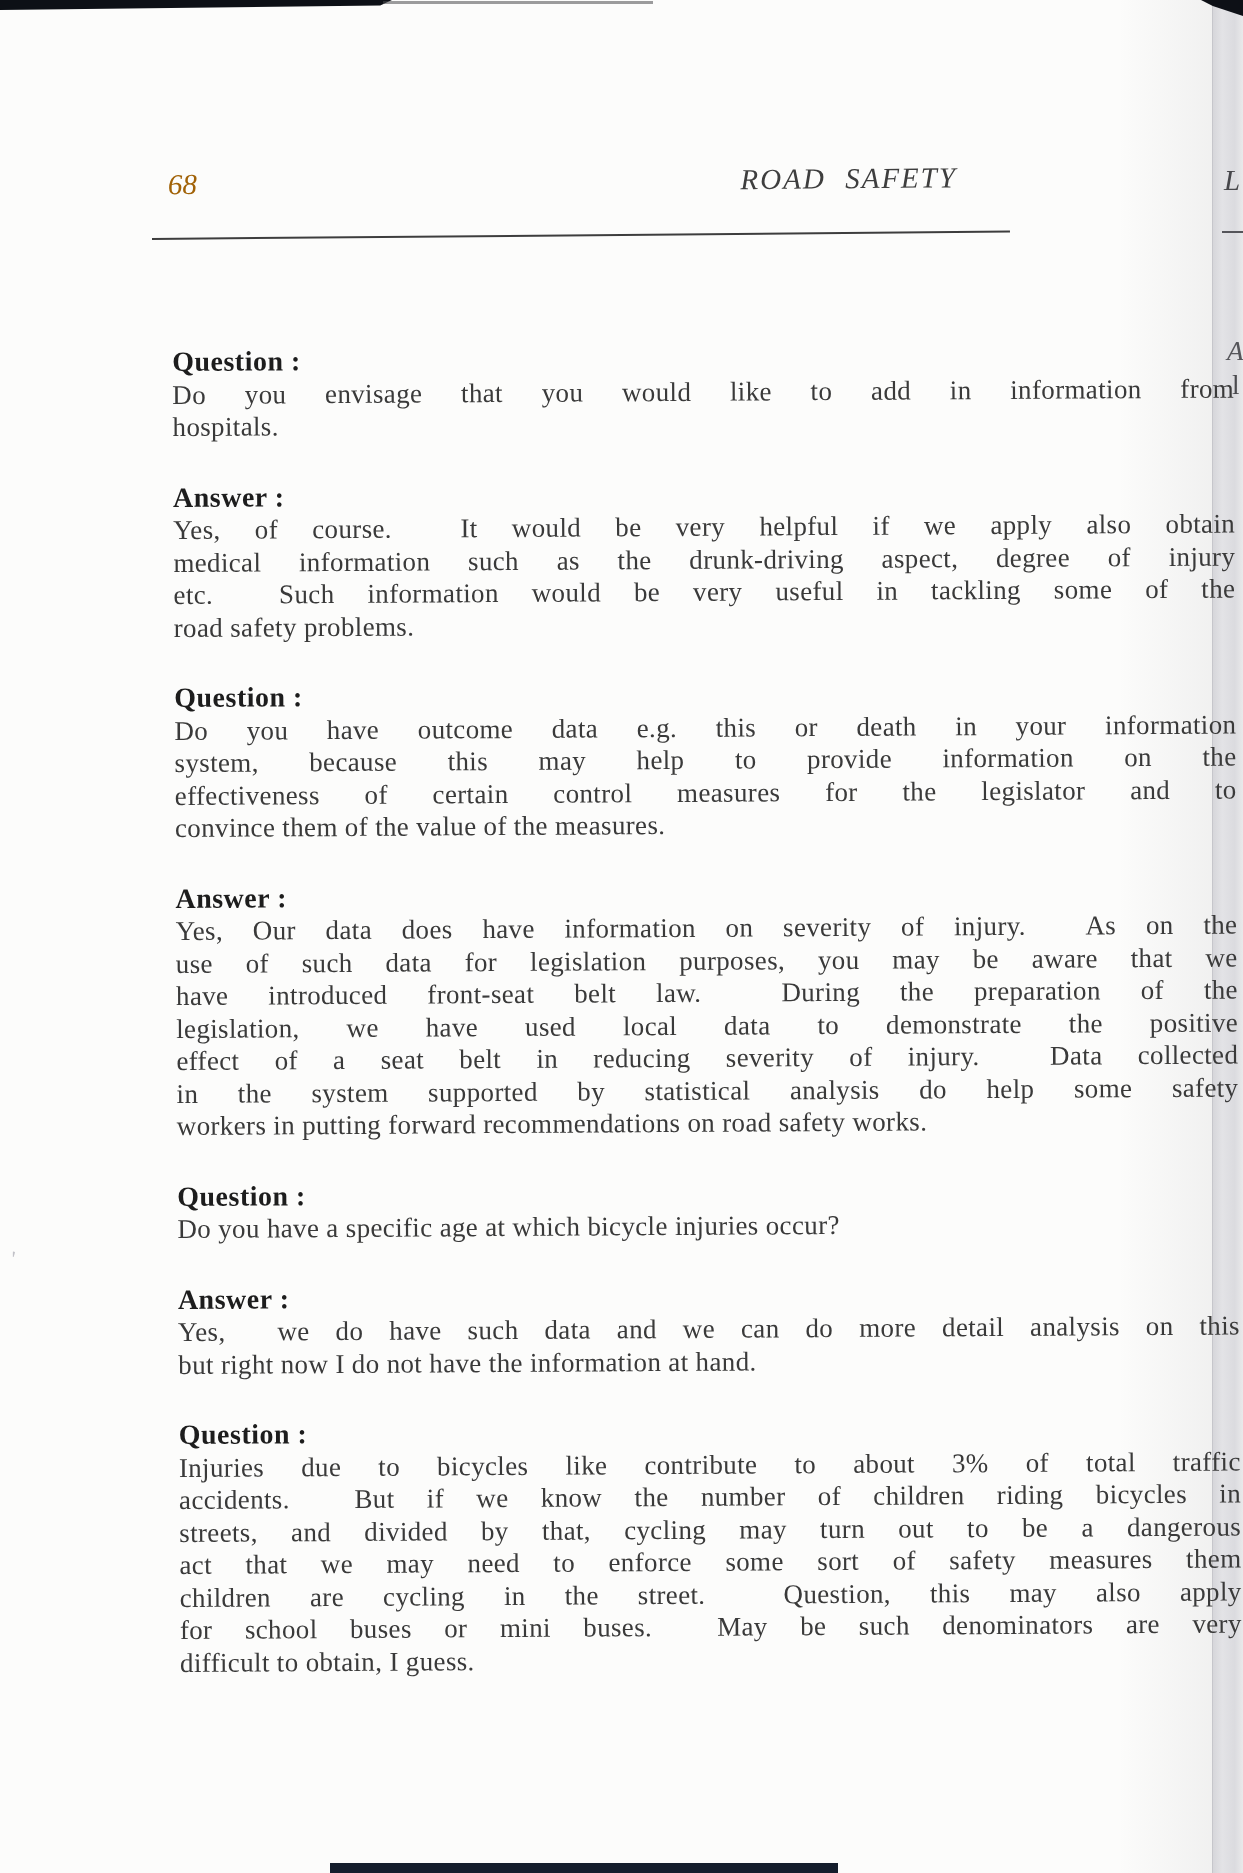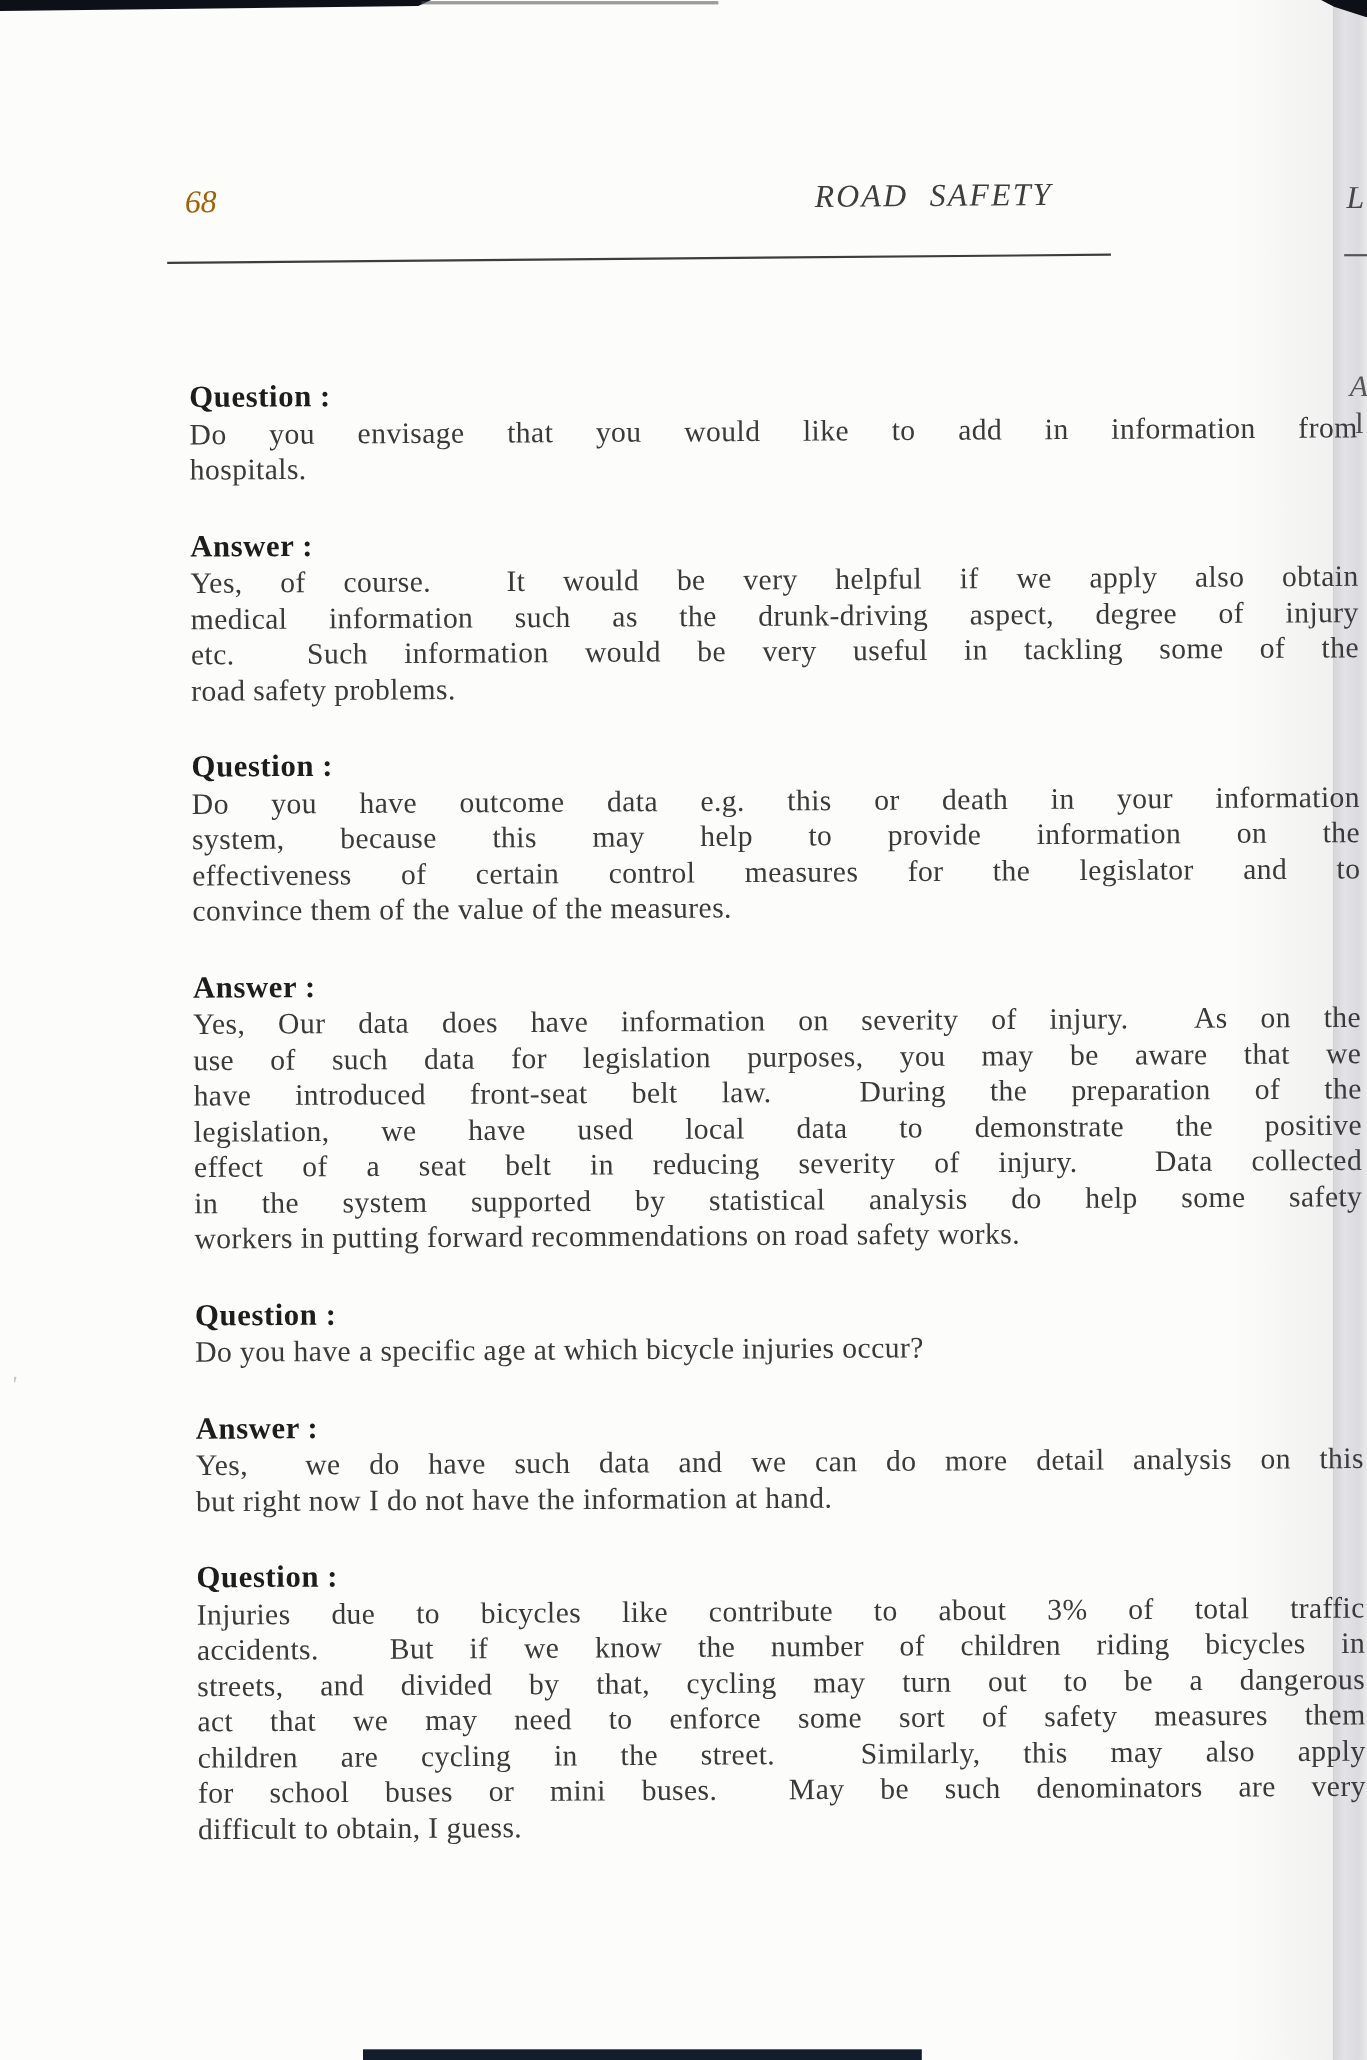--- a/index.html
+++ b/index.html
@@ -362,21 +362,21 @@
           <span>them</span>
         </p>
       <p class="jl" style="display: flex; justify-content: space-between;">
           <span>children</span>
           <span>are</span>
           <span>cycling</span>
           <span>in</span>
           <span>the</span>
           <span>street.</span>
           <span></span>
-          <span>Similarly,</span>
+          <span>Question,</span>
           <span>this</span>
           <span>may</span>
           <span>also</span>
           <span>apply</span>
         </p>
       <p class="jl" style="display: flex; justify-content: space-between;">
           <span>for</span>
           <span>school</span>
           <span>buses</span>
           <span>or</span>

